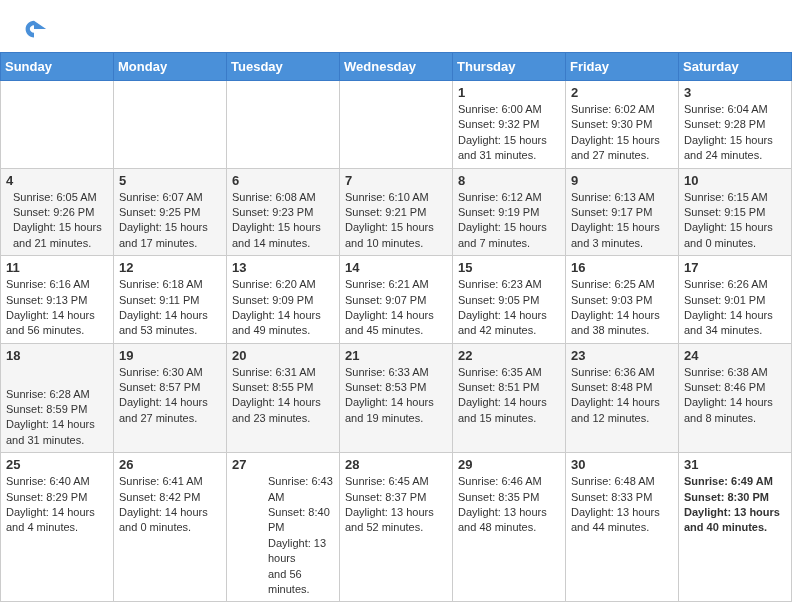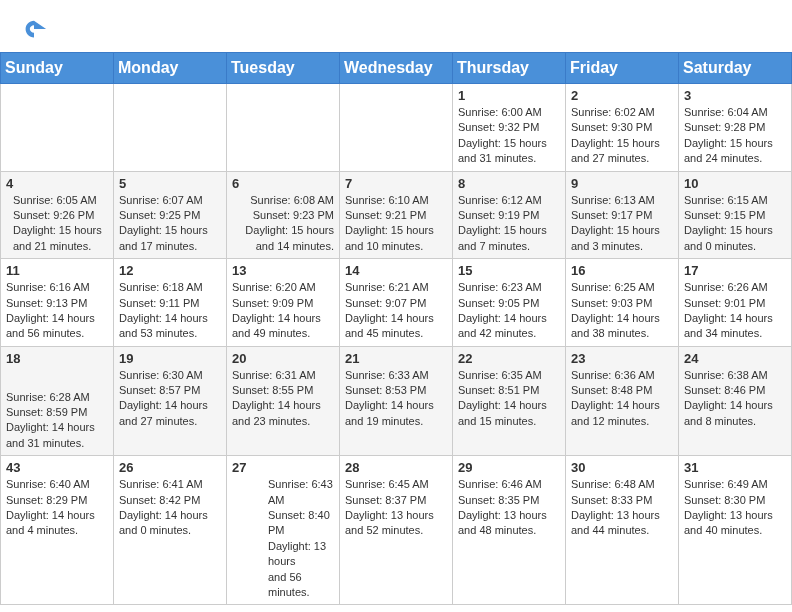--- a/index.html
+++ b/index.html
@@ -47,21 +47,21 @@
     .calendar {
       width: 100%;
       border-collapse: collapse;
       font-size: 11px;
     }
     .calendar th {
       background: #4a90d9;
       color: #fff;
       padding: 6px 4px;
       text-align: left;
-      font-size: 16px;
+      font-size: 13px;
       font-weight: bold;
       border: 1px solid #3a7bc8;
     }
     .calendar td {
       border: 1px solid #ccc;
       vertical-align: top;
       padding: 4px 5px;
       width: 113px;
       min-height: 80px;
       background: #fff;
@@ -168,21 +168,21 @@
         </td>
         <td>
           <span class="day-num">5</span>
           <div class="day-info" style="white-space: pre-line;">Sunrise: 6:07 AM
 Sunset: 9:25 PM
 Daylight: 15 hours
 and 17 minutes.</div>
         </td>
         <td>
           <span class="day-num">6</span>
-          <div class="day-info" style="white-space: pre-line; text-align: right;">Sunrise: 6:08 AM
+          <div class="day-info" style="white-space: pre-line;">Sunrise: 6:08 AM
 Sunset: 9:23 PM
 Daylight: 15 hours
 and 14 minutes.</div>
         </td>
         <td>
           <span class="day-num">7</span>
           <div class="day-info" style="white-space: pre-line;">Sunrise: 6:10 AM
 Sunset: 9:21 PM
 Daylight: 15 hours
 and 10 minutes.</div>
@@ -306,21 +306,21 @@
         <td>
           <span class="day-num">24</span>
           <div class="day-info" style="white-space: pre-line;">Sunrise: 6:38 AM
 Sunset: 8:46 PM
 Daylight: 14 hours
 and 8 minutes.</div>
         </td>
       </tr>
       <tr class="row-5">
         <td>
-          <span class="day-num">43</span>
+          <span class="day-num">25</span>
           <div class="day-info" style="white-space: pre-line;">Sunrise: 6:40 AM
 Sunset: 8:29 PM
 Daylight: 14 hours
 and 4 minutes.</div>
         </td>
         <td>
           <span class="day-num">26</span>
           <div class="day-info" style="white-space: pre-line;">Sunrise: 6:41 AM
 Sunset: 8:42 PM
 Daylight: 14 hours
@@ -349,20 +349,20 @@
         </td>
         <td>
           <span class="day-num">30</span>
           <div class="day-info" style="white-space: pre-line;">Sunrise: 6:48 AM
 Sunset: 8:33 PM
 Daylight: 13 hours
 and 44 minutes.</div>
         </td>
         <td>
           <span class="day-num">31</span>
-          <div class="day-info" style="white-space: pre-line;">Sunrise: 6:49 AM
+          <div class="day-info" style="white-space: pre-line; font-weight: bold;">Sunrise: 6:49 AM
 Sunset: 8:30 PM
 Daylight: 13 hours
 and 40 minutes.</div>
         </td>
       </tr>
     </tbody>
 </table>
 
 </body></html>

